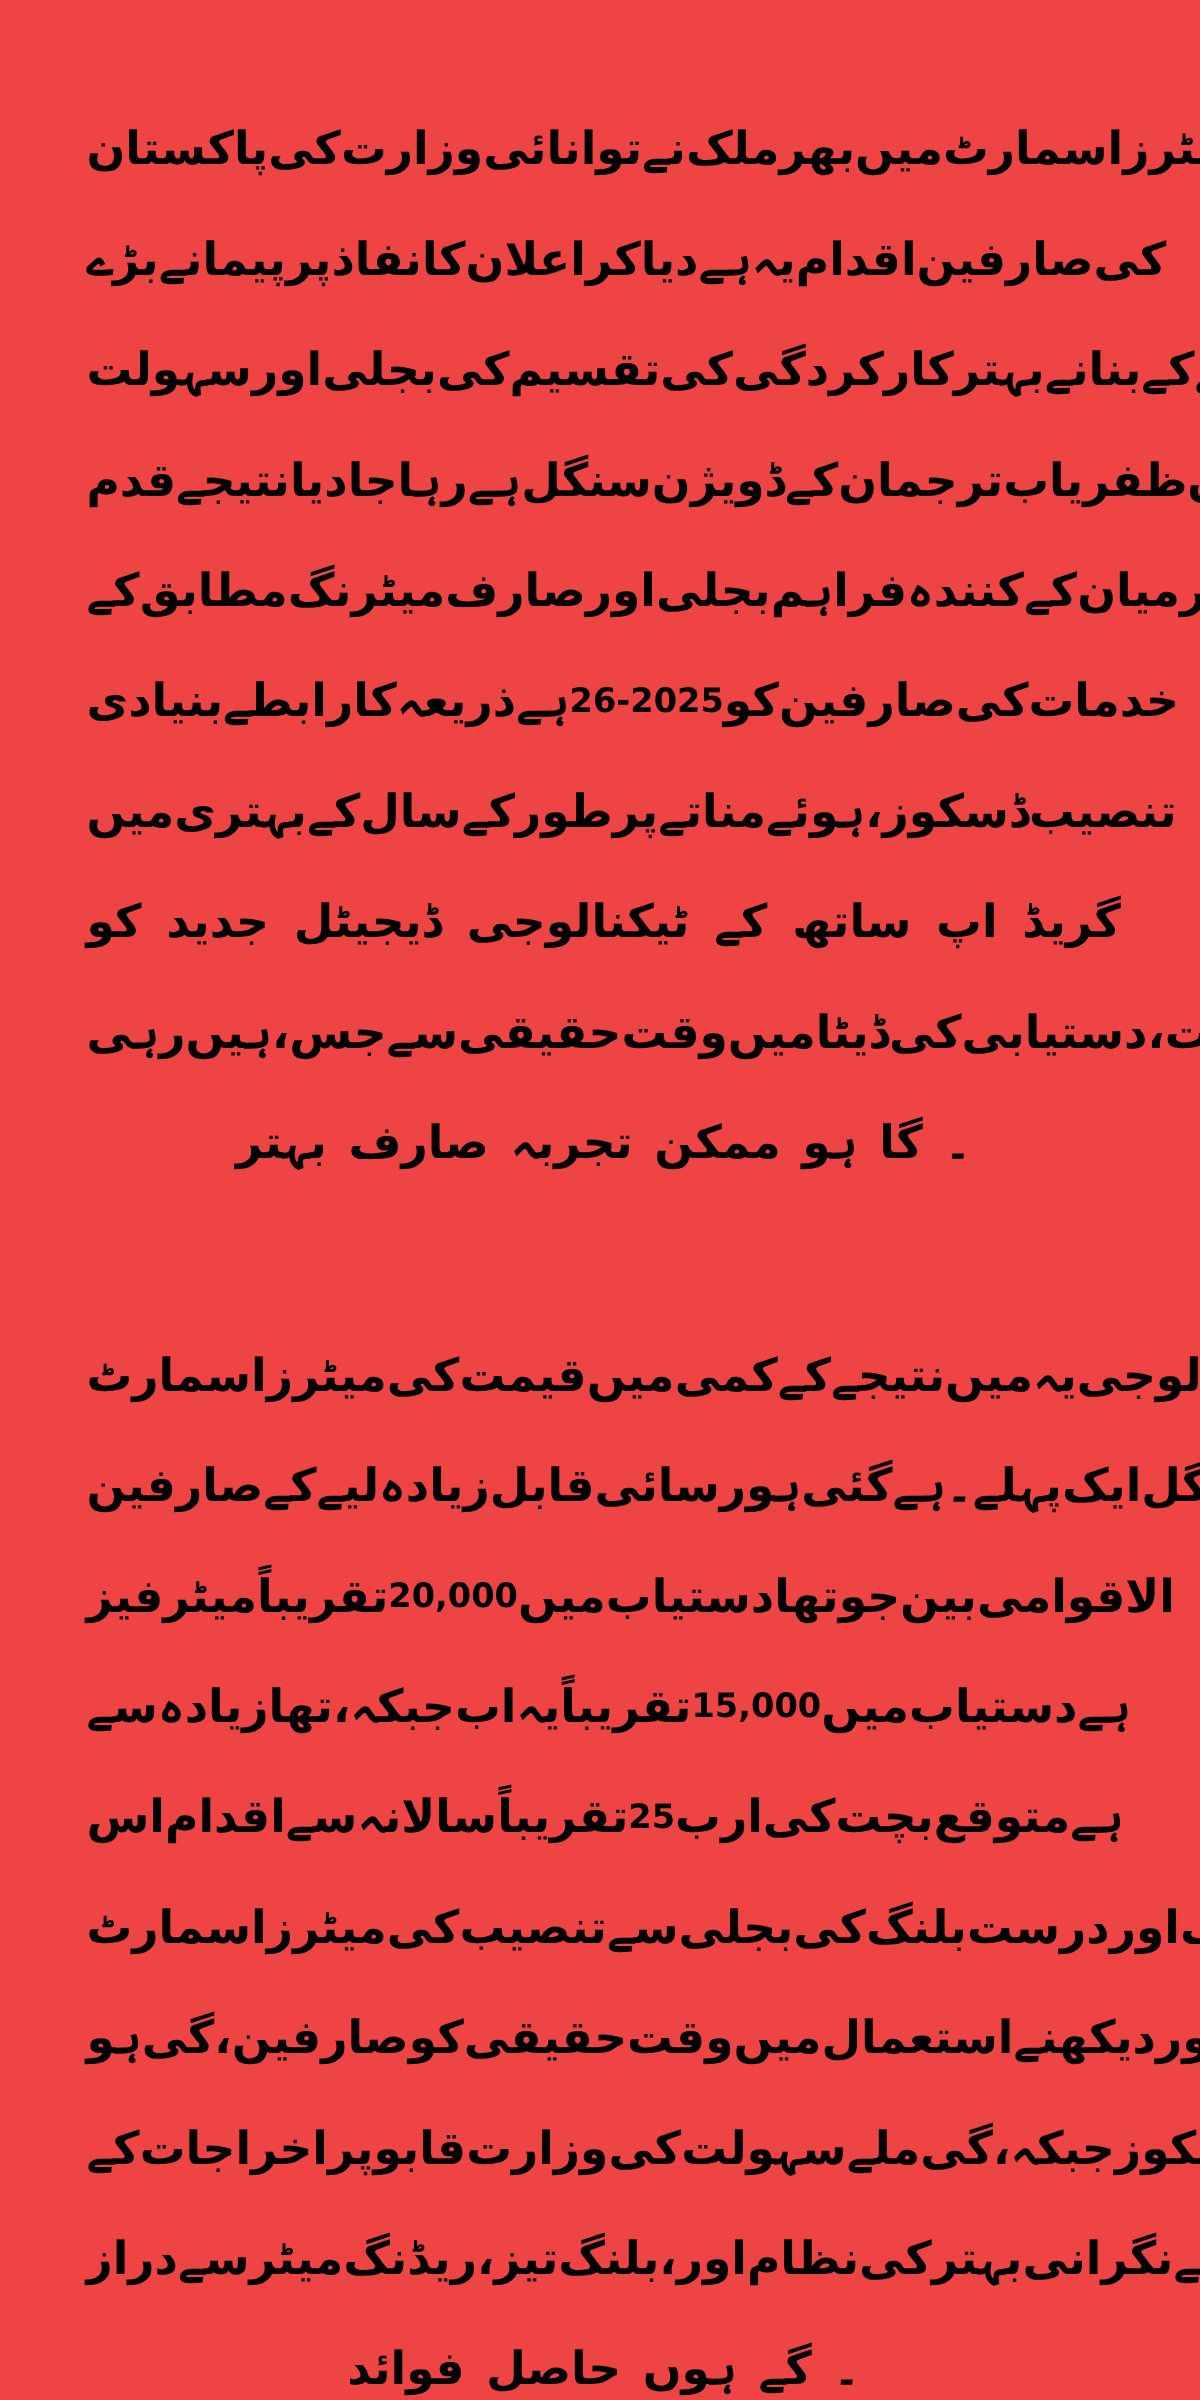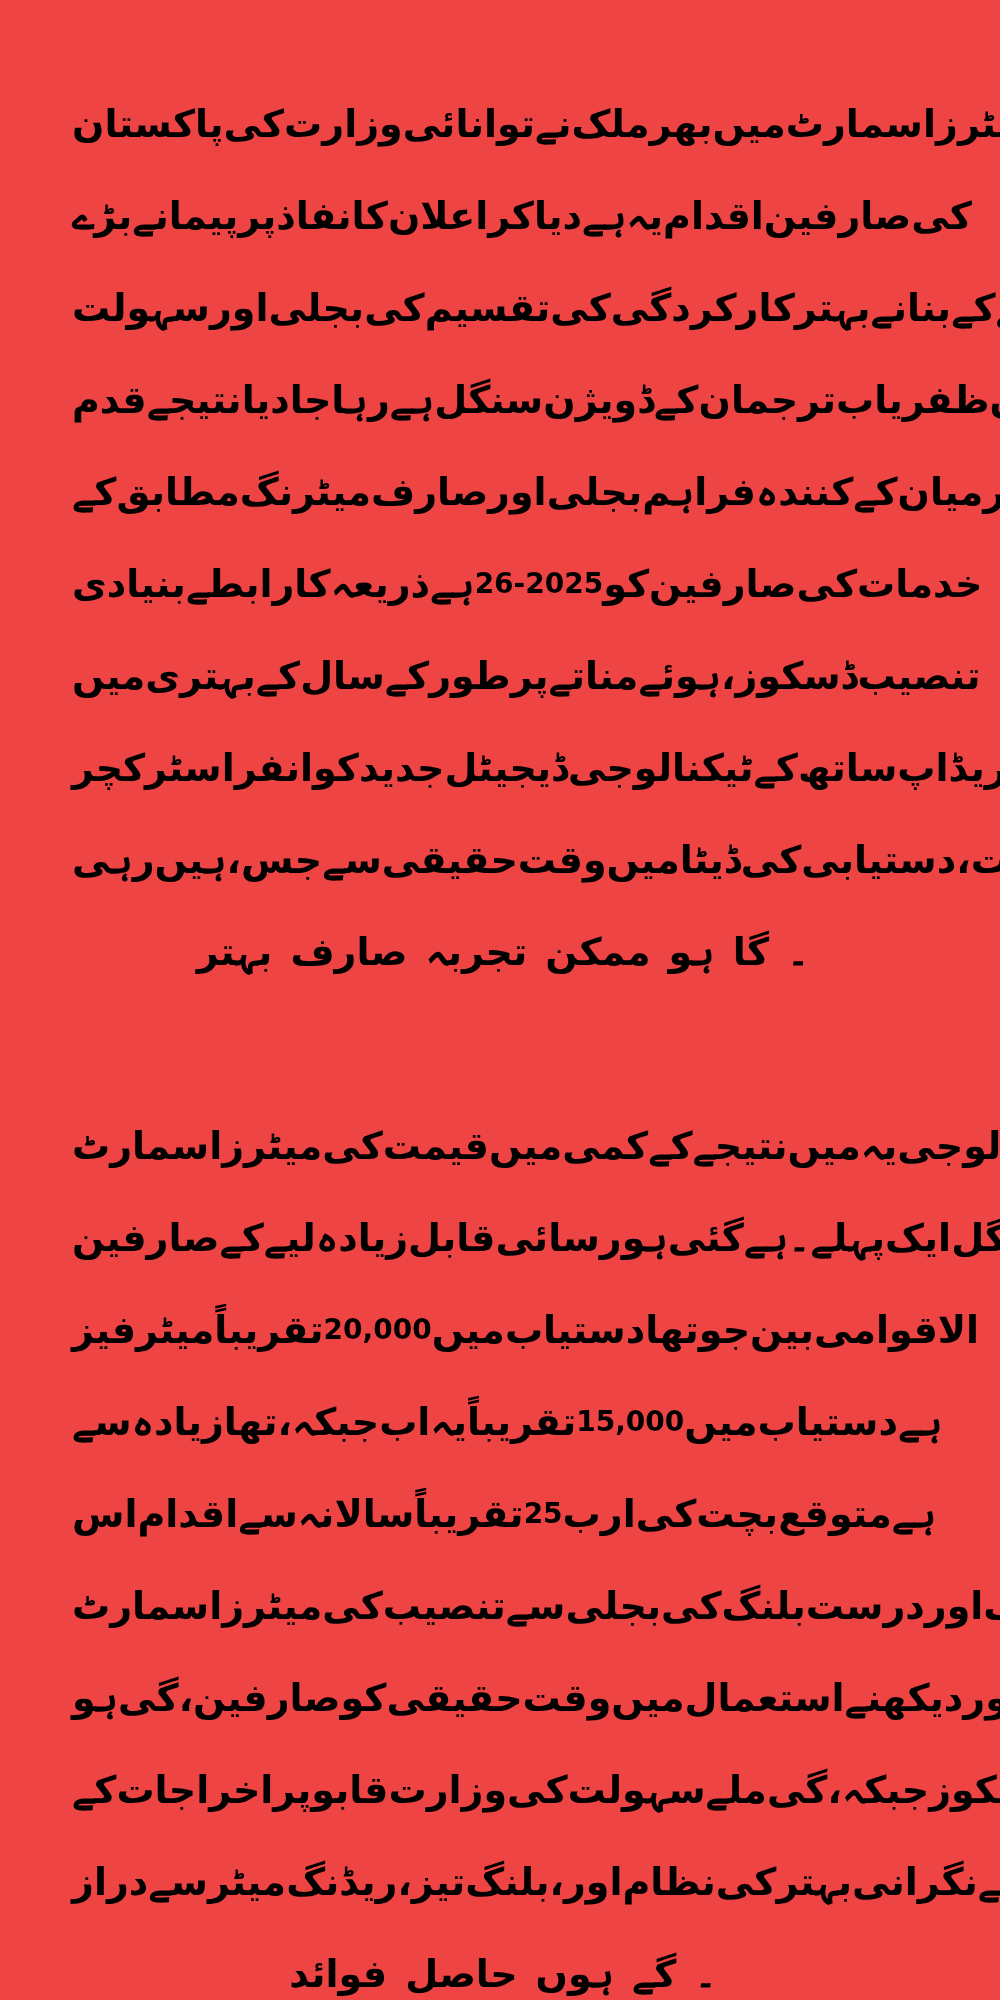--- a/index.html
+++ b/index.html
@@ -138,21 +138,20 @@
         <span class="w">کے</span>
         <span class="w">طور</span>
         <span class="w">پر</span>
         <span class="w">مناتے</span>
         <span class="w">ہوئے</span>
         <span class="w">،</span>
         <span class="w">ڈسکوز</span>
         <span class="w">تنصیب</span>
       </div>
       <div class="line">
-        <span class="w">انفراسٹرکچر</span>
         <span class="w">کو</span>
         <span class="w">جدید</span>
         <span class="w">ڈیجیٹل</span>
         <span class="w">ٹیکنالوجی</span>
         <span class="w">کے</span>
         <span class="w">ساتھ</span>
         <span class="w">اپ</span>
         <span class="w">گریڈ</span>
       </div>
       <div class="line">

